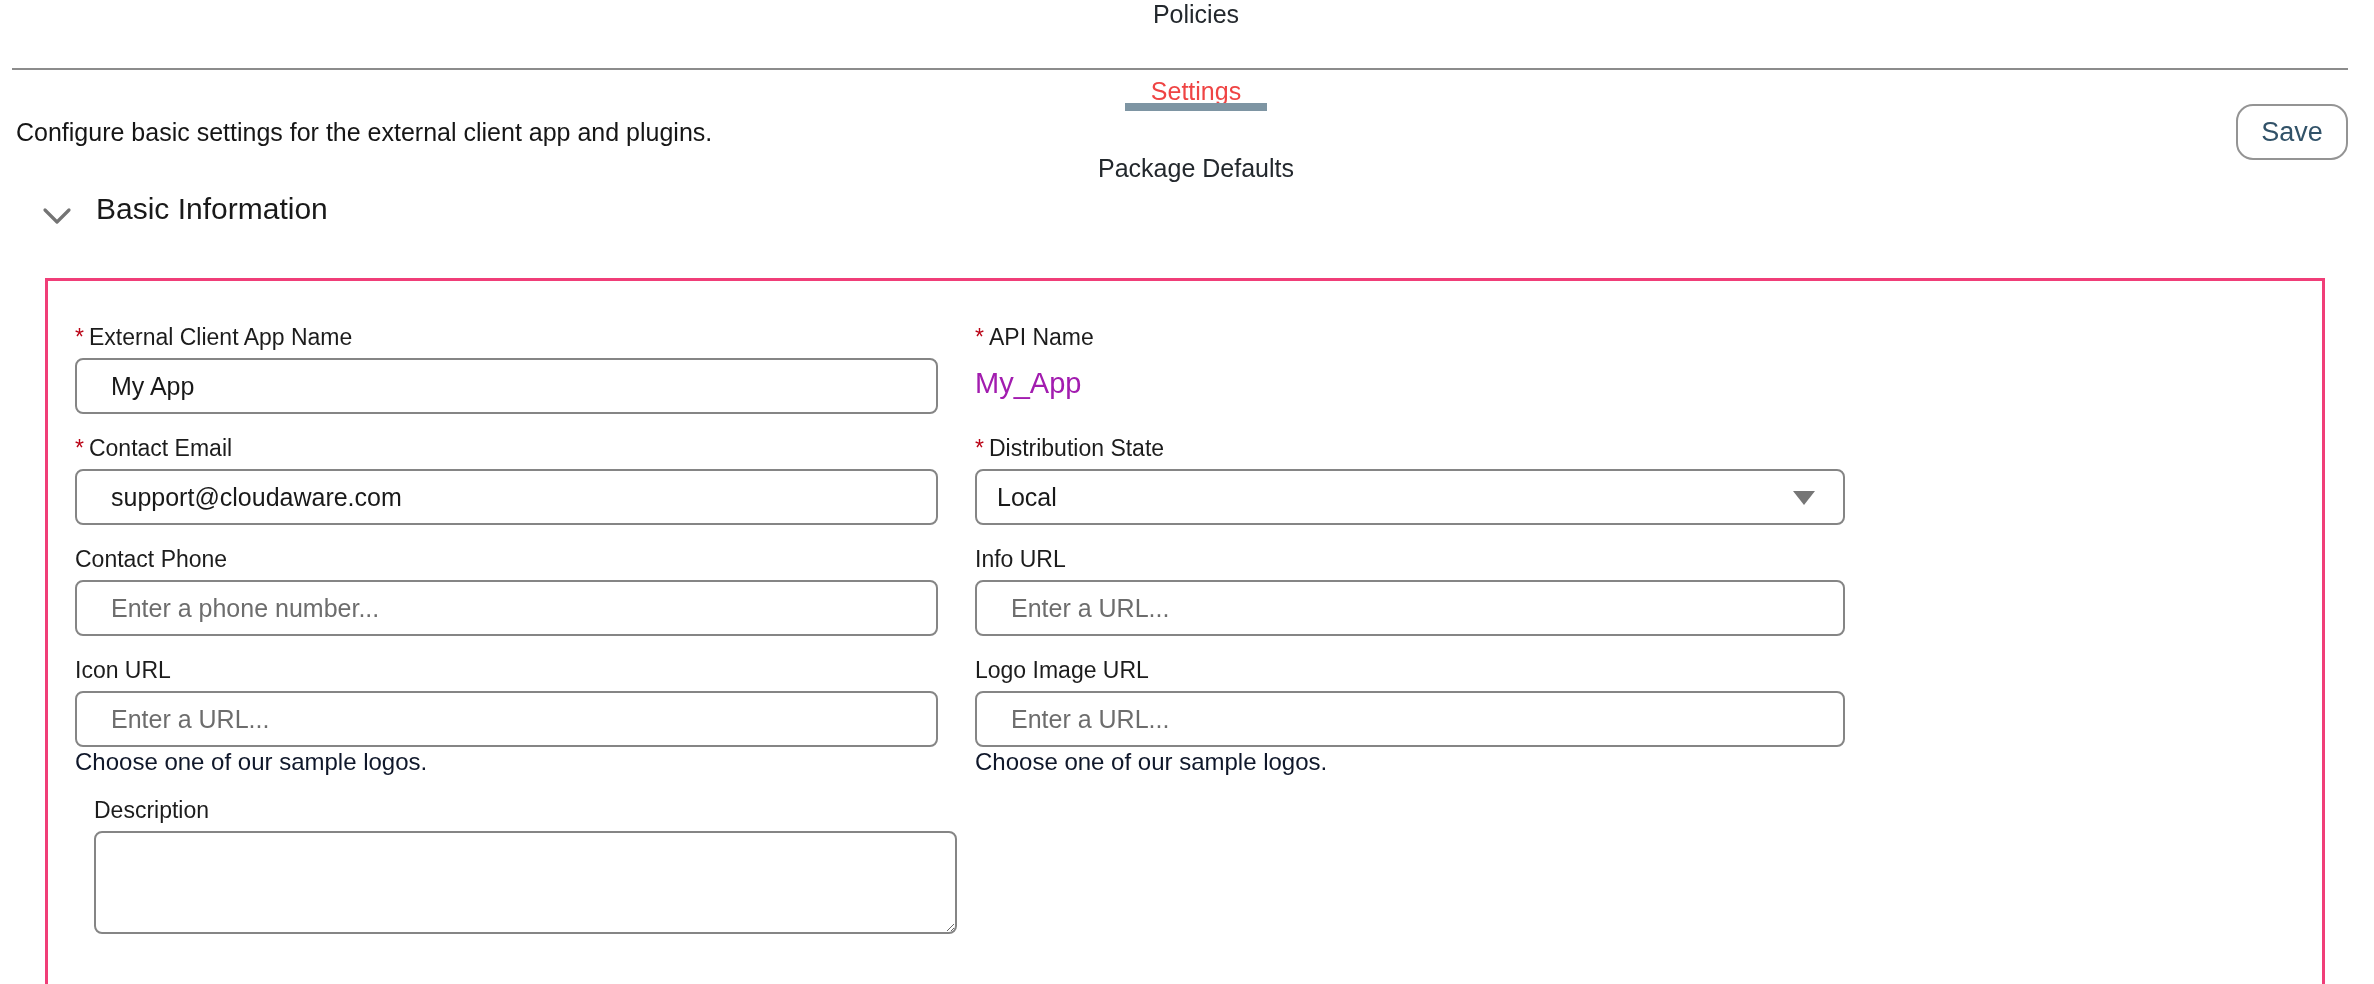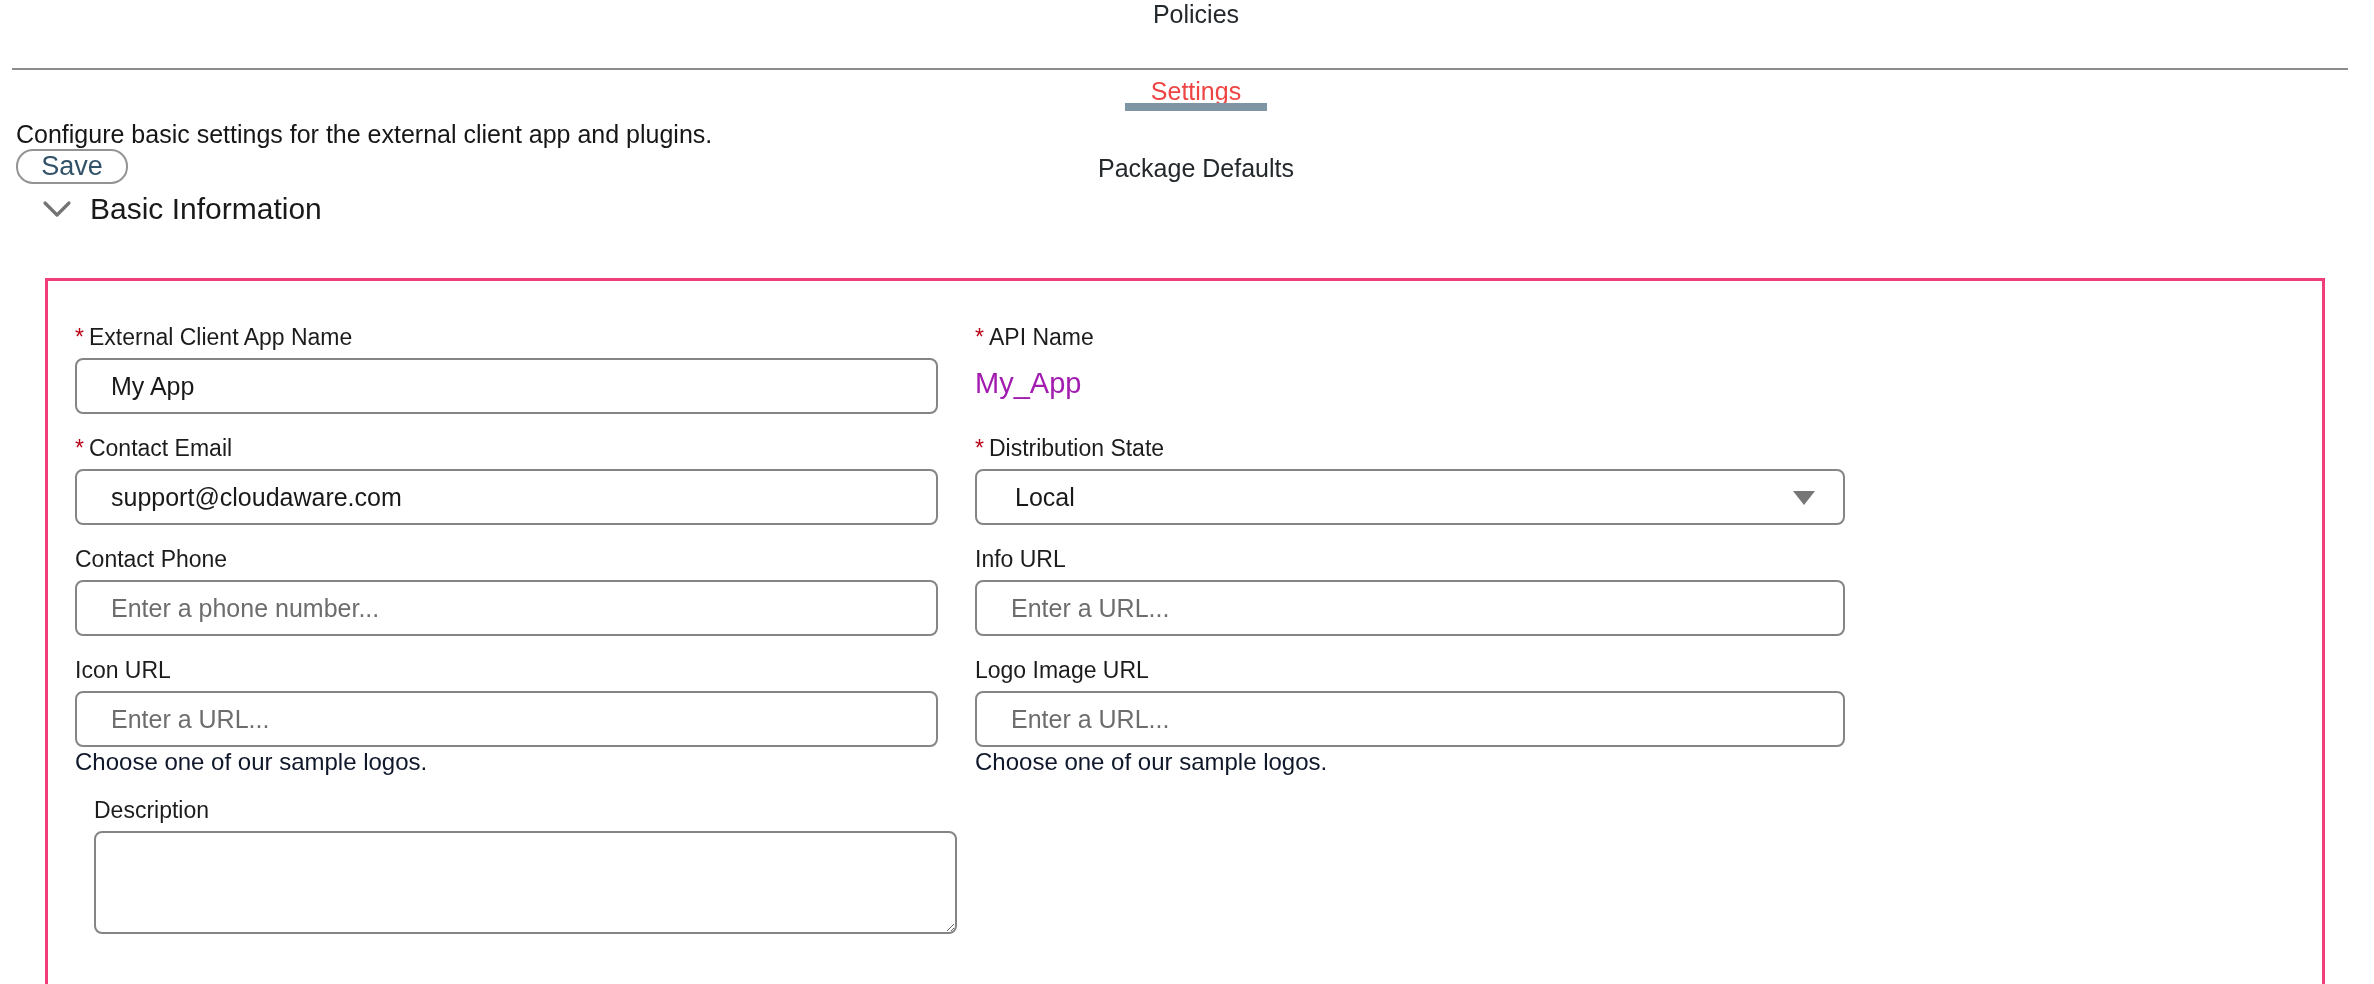--- a/index.html
+++ b/index.html
@@ -11,52 +11,52 @@
   .tabbar { position:absolute; top:0; left:12px; width:2336px; height:70px;
             border-bottom:2px solid #8c8c8c; display:flex; align-items:center;
             gap:48px; padding-left:32px;flex-direction:column; }
   .tab { position:relative; font-size:25px; color:#23282d; height:70px;
          display:flex; align-items:center; cursor:pointer; white-space:nowrap; }
   .tab.active { font-weight:400; color:#ef4444; }
   .tab.active::after { content:""; position:absolute; left:-26px; right:-26px;
          bottom:-5px; height:8px; background:#7e95a3; }
 
   
-  .header-row { position:absolute; top:120px; left:16px; width:2332px; height:60px;
-                display:flex; align-items:flex-start; justify-content:space-between;flex-direction:column; }
+  .header-row { position:absolute; top:102px; left:16px; width:2332px; height:60px;
+                display:flex; align-items:center; justify-content:space-between; }
   .config-text { font-size:25px; color:#161616; }
   .save-btn { width:112px; height:56px; background:#fff; border:2px solid #949494;
               border-radius:17px; color:#315268; font-size:27px;
               font-family:"Liberation Sans", sans-serif; cursor:pointer;
               display:flex; align-items:center; justify-content:center; }
 
   
   .section-header { position:absolute; top:192px; left:42px; display:flex;
-                    align-items:center; gap:18px; cursor:pointer; }
+                    align-items:flex-end; gap:24px; cursor:pointer; }
   .chevron { width:30px; height:20px; display:block; }
   .section-title { font-size:30px; color:#191919; }
 
   
   .panel { position:absolute; top:278px; left:45px; width:2280px;
            border:3px solid #f03e78; background:#fff;
            padding:42px 0 26px 27px; }
   .grid { display:grid; grid-template-columns:863px 870px; column-gap:37px; }
   .field { margin-bottom:20px; }
   .field-label { display:flex; gap:5px; font-size:23px; line-height:28px;
                  color:#1c1c1c; margin-bottom:7px; }
   .req { color:#ba0517; }
   .text-input { width:100%; height:56px; border:2px solid #858585; border-radius:8px;
                 padding:0 34px; font-size:25px; color:#191919; background:#fff;
                 font-family:"Liberation Sans", sans-serif; outline:none; }
   .text-input::placeholder { color:#6d6d6d; opacity:1; }
   .static-value { height:50px; display:flex; align-items:center; font-size:29px;
                   color:#a21caf; }
   .select-box { position:relative; width:100%; height:56px; border:2px solid #858585;
                 border-radius:8px; background:#fff; display:flex; align-items:center;
-                padding:0 38px; font-size:25px; color:#191919; cursor:pointer;text-align:right; }
+                padding:0 20px; font-size:25px; color:#191919; cursor:pointer;text-align:right; }
   .select-arrow { position:absolute; right:28px; top:50%; margin-top:-6px;
                   width:0; height:0; border-left:11px solid transparent;
                   border-right:11px solid transparent; border-top:14px solid #767676; }
   .helper-link { margin-top:1px; font-size:24px; color:#0f172a; width:fit-content;
                  cursor:pointer; }
   .desc-area { width:863px; height:103px; border:2px solid #858585; border-radius:8px;
                font-size:25px; color:#191919; padding:10px 16px; resize:both;
                font-family:"Liberation Sans", sans-serif; outline:none; }
   .col1 { grid-column:1;margin-left:19px; }
 </style>

